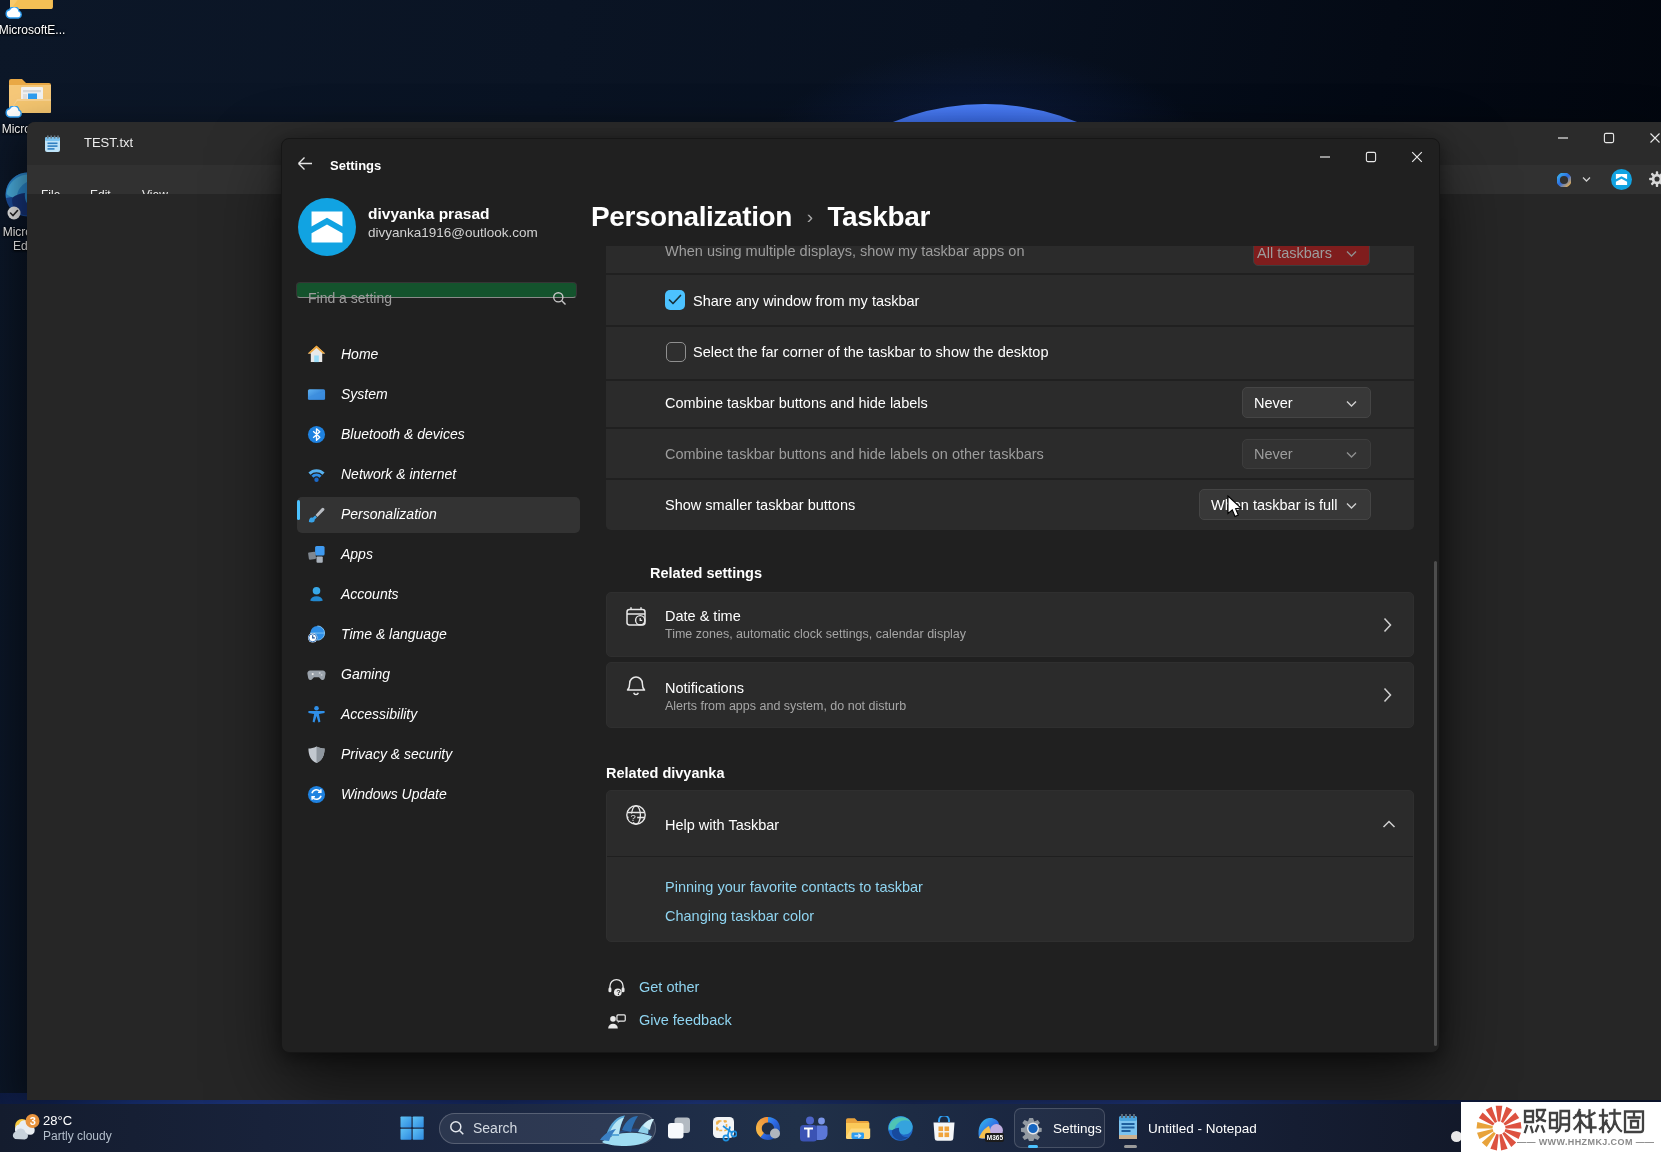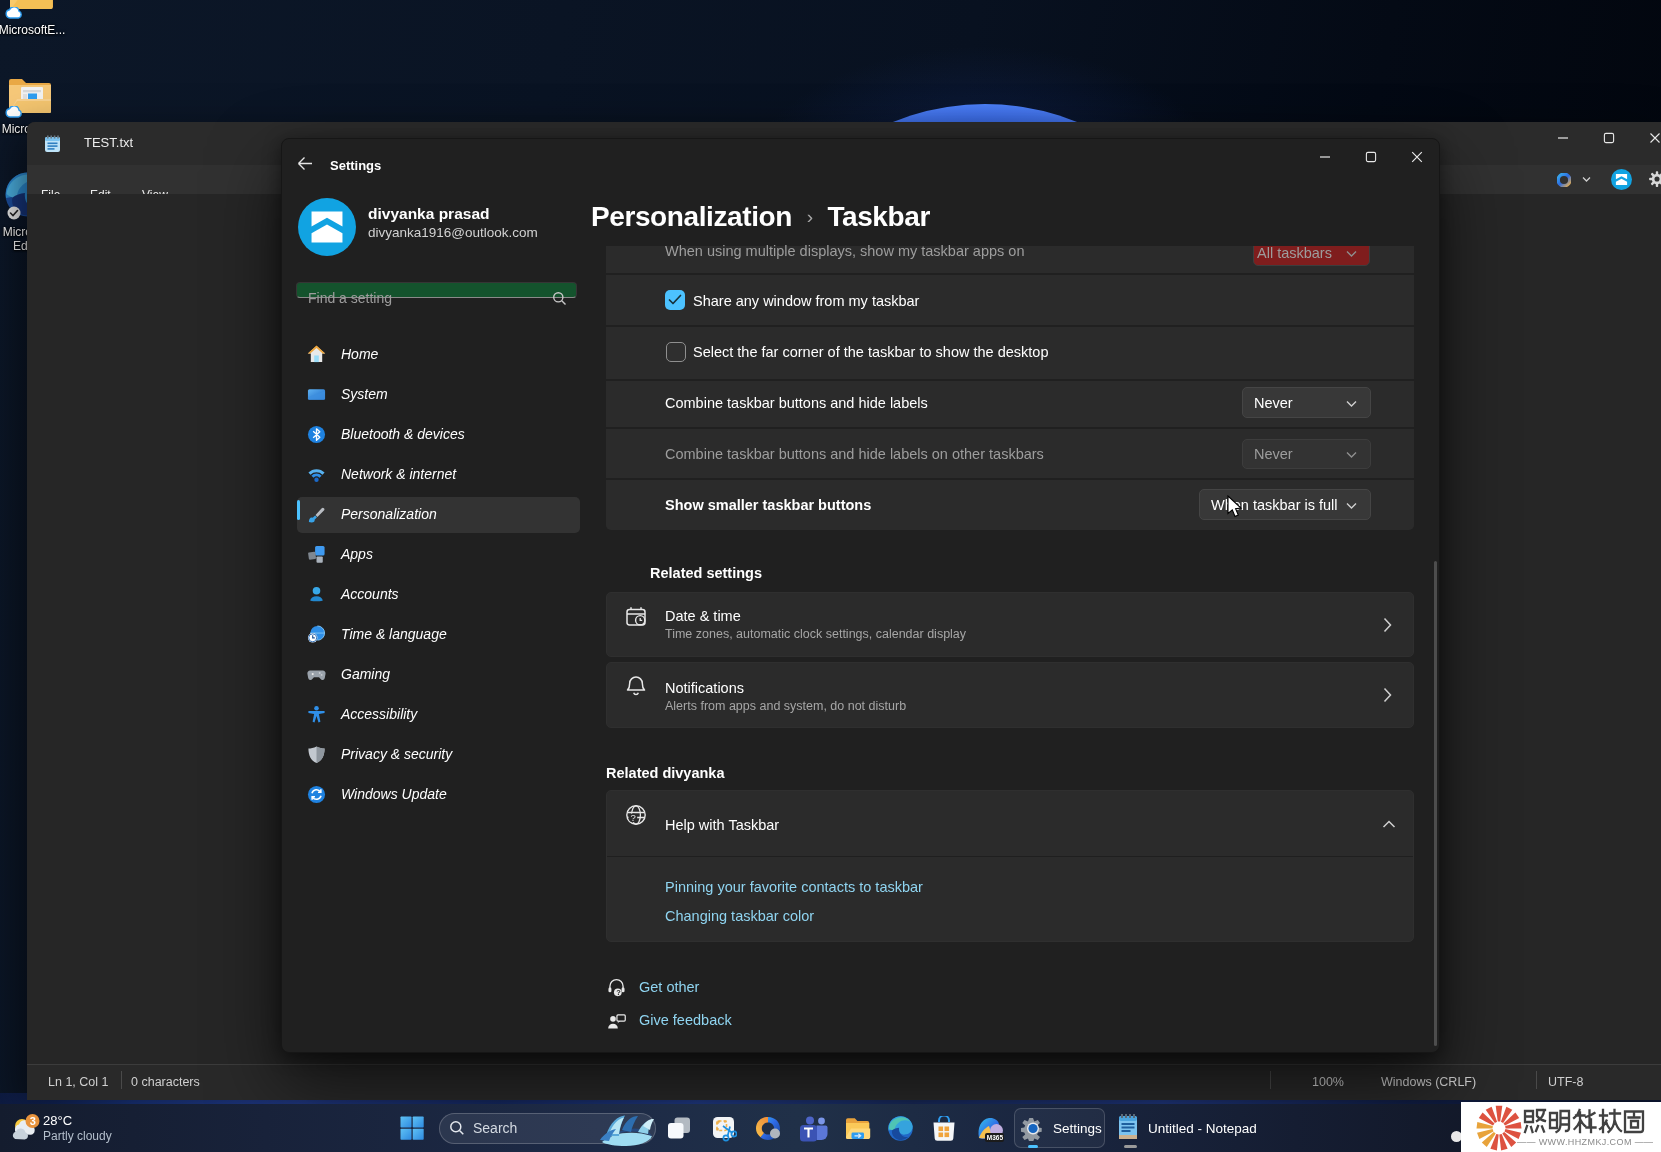--- a/index.html
+++ b/index.html
@@ -179,30 +179,20 @@
             <rect x="17.5" y="10.4" width="5" height="3.2" rx="1"></rect>
         <rect x="10.4" y="1.5" width="3.2" height="5" rx="1" transform="rotate(45 12 12)"></rect>
             <rect x="10.4" y="17.5" width="3.2" height="5" rx="1" transform="rotate(45 12 12)"></rect>
         <rect x="1.5" y="10.4" width="5" height="3.2" rx="1" transform="rotate(45 12 12)"></rect>
             <rect x="17.5" y="10.4" width="5" height="3.2" rx="1" transform="rotate(45 12 12)"></rect>
           </g>
         <circle cx="12" cy="12" r="3.4" fill="#313131"></circle>
       </svg>
     </div>
     <div id="np-body"></div>
-    <div id="np-status">
-      <span class="st" style="left:21px;">Ln 1, Col 1</span>
-      <div class="st-sep" style="left:94px;"></div>
-      <span class="st" style="left:104px;">0 characters</span>
-      <span class="st" style="left:1285px;">100%</span>
-      <div class="st-sep" style="left:1243px;"></div>
-      <span class="st" style="left:1354px;">Windows (CRLF)</span>
-      <div class="st-sep" style="left:1509px;"></div>
-      <span class="st" style="left:1521px;">UTF-8</span>
-    </div>
   </div>
 
   <div id="settings">
 
     <svg class="abs" style="left:15px;top:17px" width="16" height="15" viewBox="0 0 16 15">
         <path d="M15 7.5 H1.5 M1.5 7.5 L7.5 1.5 M1.5 7.5 L7.5 13.5" stroke="#e6e6e6" stroke-width="1.4" fill="none"></path>
       </svg>
     <div id="sw-title">Settings</div>
     <svg class="capbtn" style="left:1035px;top:10px" width="16" height="16" viewBox="0 0 16 16">
         <rect x="3" y="7.4" width="10" height="1.2" fill="#e8e8e8"></rect>
@@ -373,21 +363,21 @@
       </div>
 
       <div class="rowtext gray" style="left:383px;top:307px;">Combine taskbar buttons and hide labels on other taskbars</div>
       <div class="drop" style="left:960px;top:300px;width:129px;height:30px;background:#333333;border-color:#3d3d3d;">
         <span class="dt gray" style="top:6px;">Never</span>
         <svg class="chev" style="left:103px;top:11px" width="11" height="8" viewBox="0 0 11 8">
             <path d="M1 1.5 L5.5 6 L10 1.5" stroke="#8f8f8f" stroke-width="1.4" fill="none"></path>
           </svg>
       </div>
 
-      <div class="rowtext" style="left:383px;top:358px;font-weight:bold;">Show smaller taskbar buttons</div>
+      <div class="rowtext" style="left:383px;top:358px;">Show smaller taskbar buttons</div>
       <div class="drop" style="left:917px;top:350px;width:172px;height:31px;">
         <span class="dt" style="top:7px;">When taskbar is full</span>
         <svg class="chev" style="left:146px;top:12px" width="11" height="8" viewBox="0 0 11 8">
             <path d="M1 1.5 L5.5 6 L10 1.5" stroke="#cfcfcf" stroke-width="1.4" fill="none"></path>
           </svg>
       </div>
 
       <div class="sechdr" style="top:426px;margin-left:44px;">Related settings</div>
 
       <div class="card" style="top:453px;height:65px;"></div>
@@ -626,19 +616,19 @@
       <g transform="translate(50,0)">
           <path d="M6.5 2 q-1.5 5 -5.5 8 M3 7.5 h8.5 M7 4.5 v19.5 M7 13 q-2 5 -5.5 8 M7.5 12 q2 4 4.5 6 M16.5 2.5 v16 M13 9 q5 -1.5 8.5 -4 M13.5 19.5 h9 M18 11.5 v12.5"></path>
         </g>
       <g transform="translate(75,0)">
           <path d="M5 2 v22 M2 7.5 h7 M8.5 12.5 q-3 6.5 -6.5 8.5 M8 13.5 q1.5 5 3.5 7 M12 5.5 h10 M16.5 2 v9.5 q2.5 9 6.5 11.5 M16.5 11.5 q-0.5 8.5 -6 12.5"></path>
         </g>
       <g transform="translate(100,0)">
           <path d="M2 3.5 h18 v18 q0 2.5 -2.5 2.5 H2 Z M5.5 9.5 h11 M11 4 v5.5 M8 13 h7 v6.5 h-7 Z"></path>
         </g>
     </svg>
-    <div class="abs" style="left:56px;top:35px;width:134px;text-align:center;color:#8a8a8a;font-size:9px;letter-spacing:0.4px;white-space:nowrap;">—— WWW.HHZMKJ.COM ——</div>
+    <div class="abs" style="left:56px;top:35px;width:134px;text-align:center;color:#8a8a8a;font-size:9px;letter-spacing:0.4px;white-space:nowrap;font-weight:bold;">—— WWW.HHZMKJ.COM ——</div>
   </div>
 
   <svg class="abs" style="left:1227px;top:495px" width="16" height="24" viewBox="0 0 16 24">
     <path d="M1 1 L1 18.5 L5.3 14.8 L8 21.5 L11.3 20 L8.6 13.6 L14 13 Z" fill="#fff" stroke="#000" stroke-width="1.1"></path>
   </svg>
 </div>
 
 </body></html>

